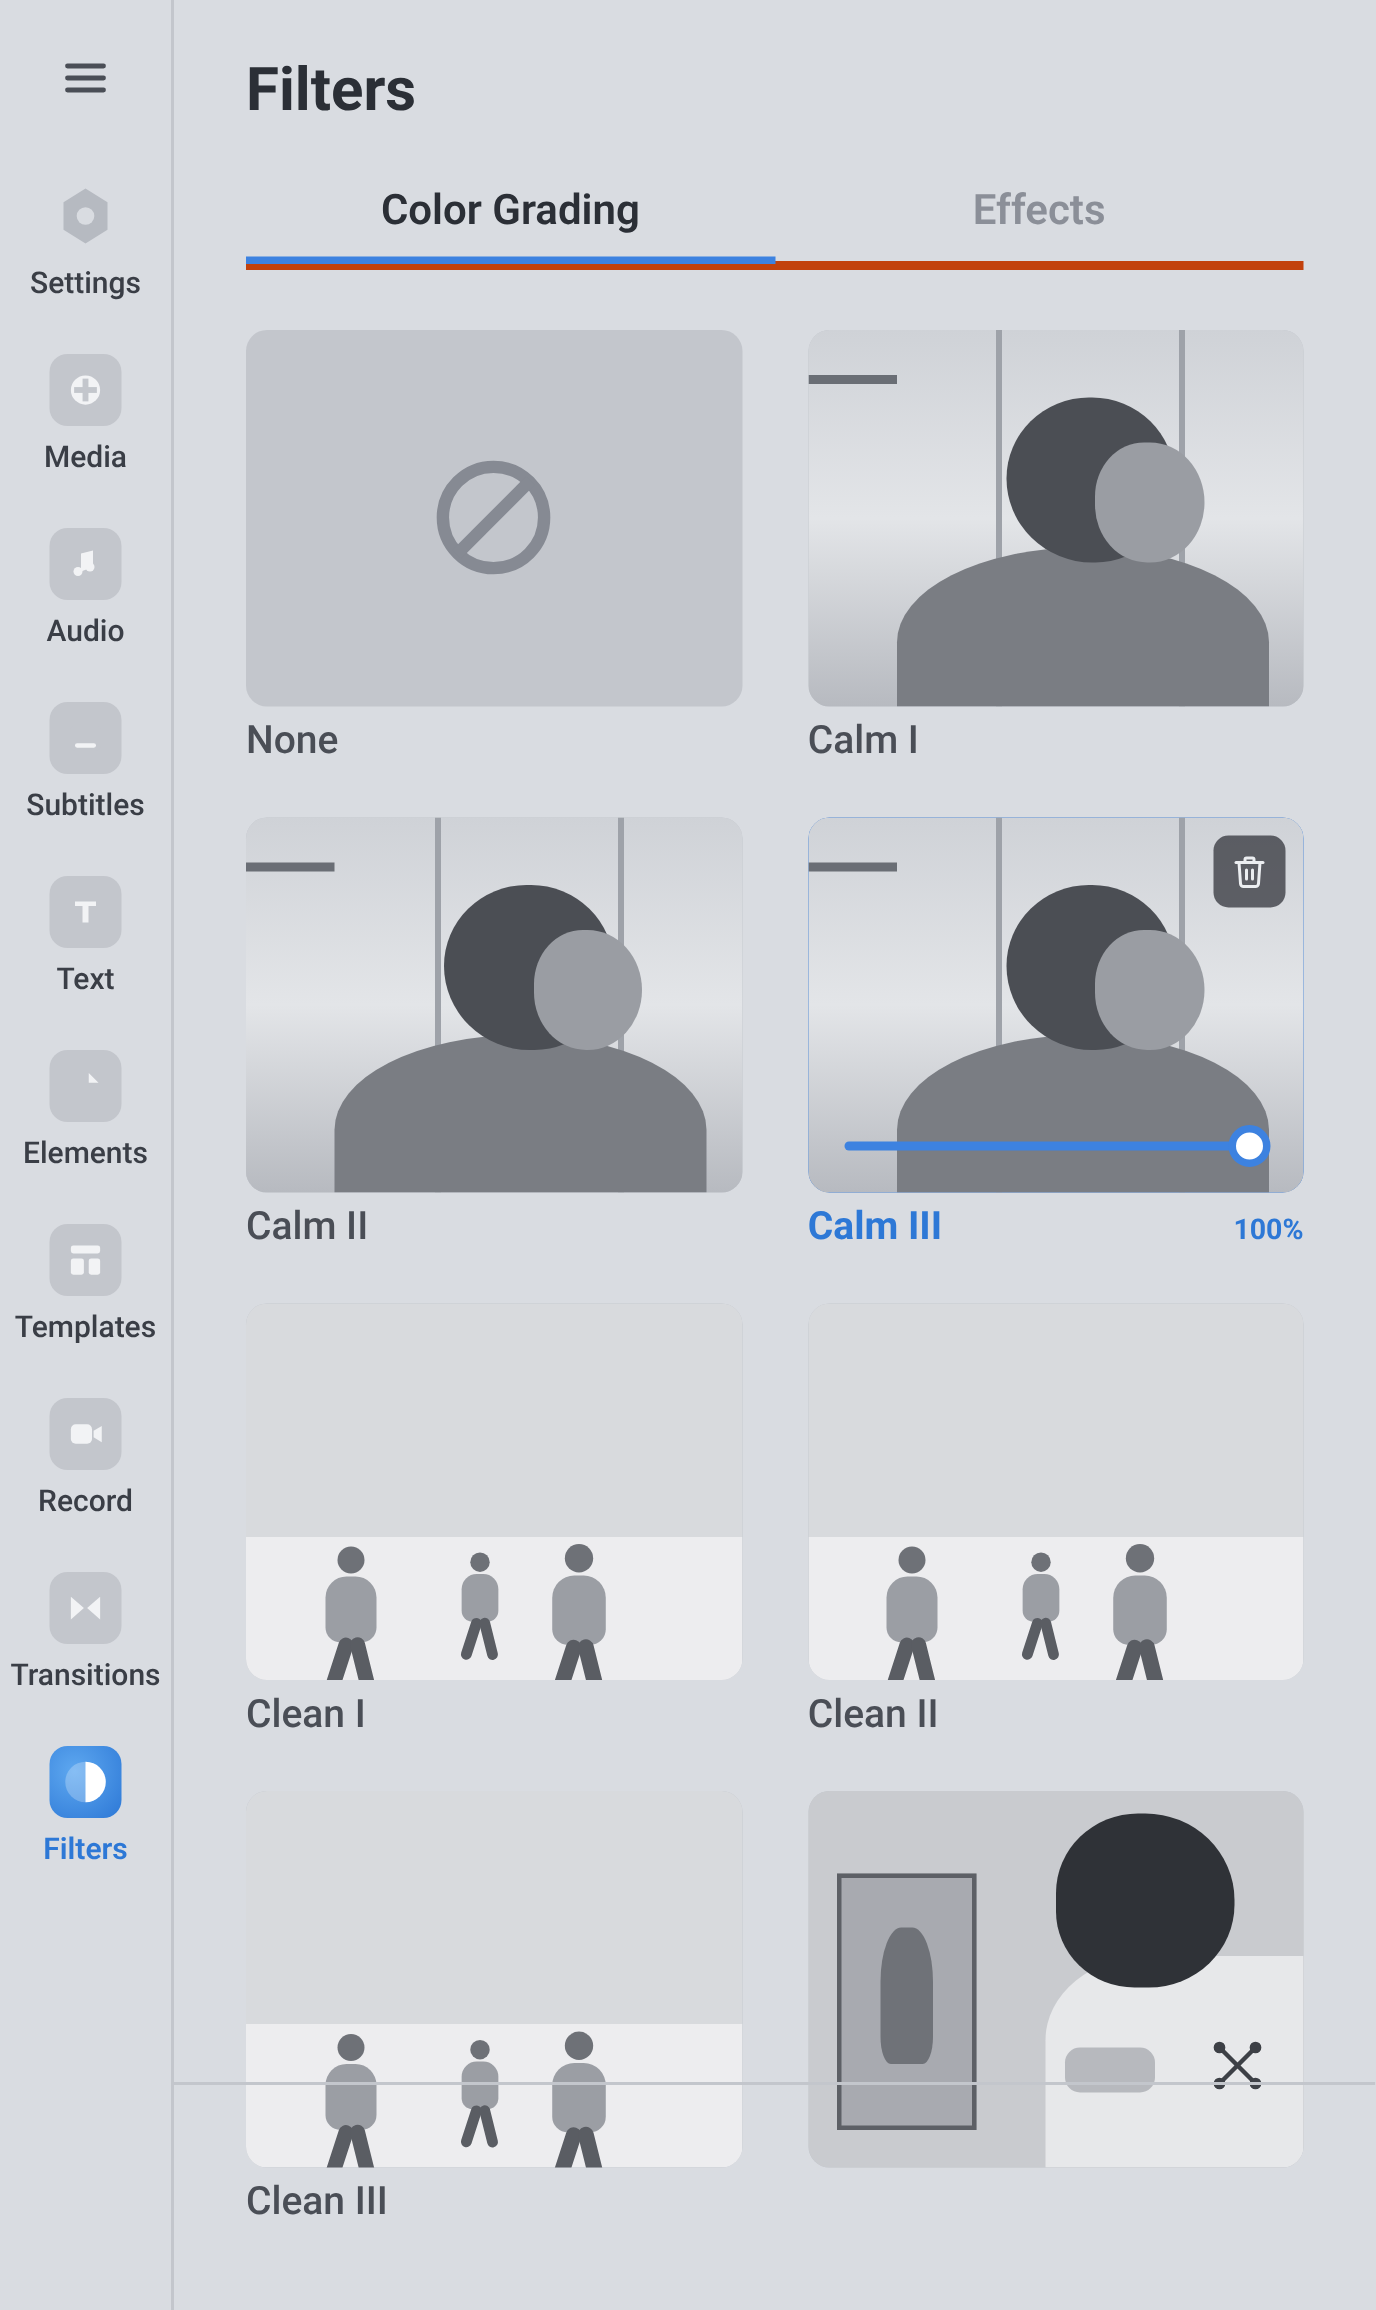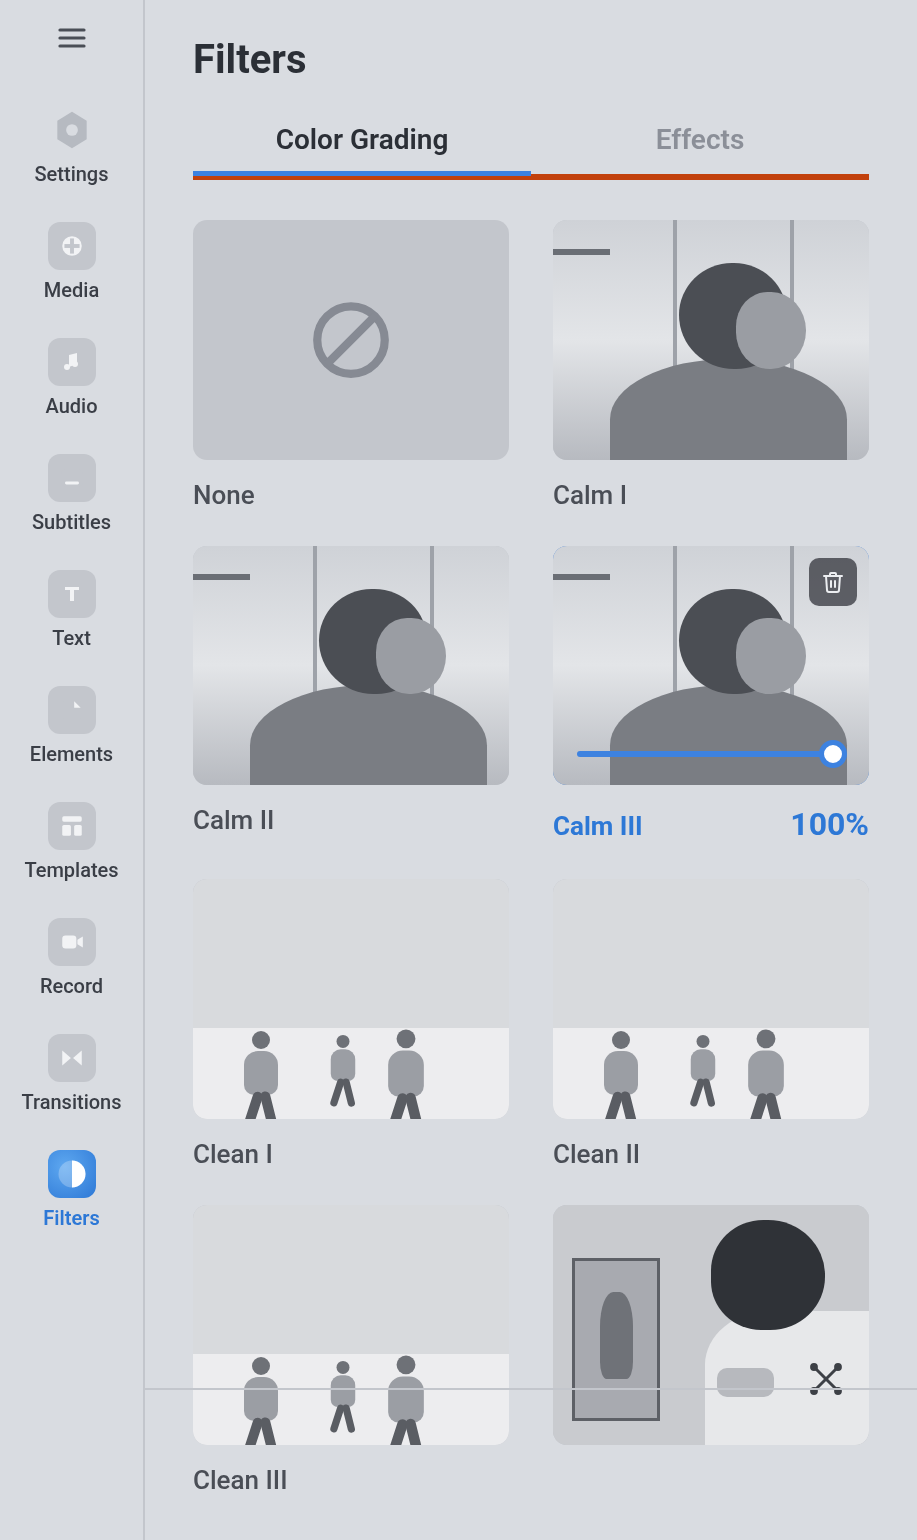--- a/index.html
+++ b/index.html
@@ -1,28 +1,28 @@
 <!DOCTYPE html>
 <html><head>
 <meta charset="utf-8">
 <style>
   * { box-sizing: border-box; margin: 0; padding: 0; }
   html, body { width: 917px; height: 1540px; background:#d9dce1; font-family: -apple-system, BlinkMacSystemFont, "Segoe UI", Roboto, sans-serif; color:#2b2f36; }
   body { display:flex; }
 
   
   .sidebar {
-    width: 145px;
+    width: 116px;
     height: 100%;
     background:#d9dce1;
     border-right: 2px solid #c3c6cc;
     display:flex;
     flex-direction:column;
     align-items:center;
-    padding-top: 18px;
+    padding-top: 32px;
   }
   .menu-btn {
     width:40px; height:40px;
     display:flex; align-items:center; justify-content:center;
     margin-bottom: 30px;
     cursor:pointer;
   }
   .nav-item {
     width:100%;
     display:flex; flex-direction:column; align-items:center;
@@ -91,21 +91,21 @@
     left:0; right:0; bottom:-2px;
     height:5px;
     background:#3d82e0;
   }
 
   .grid {
     display:grid;
     grid-template-columns: 1fr 1fr;
     gap: 36px 44px;
   }
-  .card { display:flex; flex-direction:column; gap:20px; cursor:pointer; }
+  .card { display:flex; flex-direction:column; gap:8px; cursor:pointer; }
   .thumb {
     width:100%;
     aspect-ratio: 290/220;
     border-radius:14px;
     background:#bfc3ca;
     position:relative;
     overflow:hidden;
   }
   .none-thumb {
     display:flex; align-items:center; justify-content:center;
@@ -415,21 +415,21 @@
               <path d="M14 11v6"></path>
               <path d="M9 6V4a1 1 0 0 1 1-1h4a1 1 0 0 1 1 1v2"></path>
             </svg>
         </div>
         <div class="slider">
           <div class="knob"></div>
         </div>
       </div>
       <div class="card-label-row">
         <span class="card-label">Calm III</span>
-        <span class="card-value" style="font-size:32px;">100%</span>
+        <span class="card-value" style="font-size:19px;">100%</span>
       </div>
     </div>
 
     <div class="card">
       <div class="thumb">
         <div class="scene-runners">
           <div class="runner r1">
               <div class="headr"></div>
               <div class="torso"></div>
               <div class="legl"></div>

